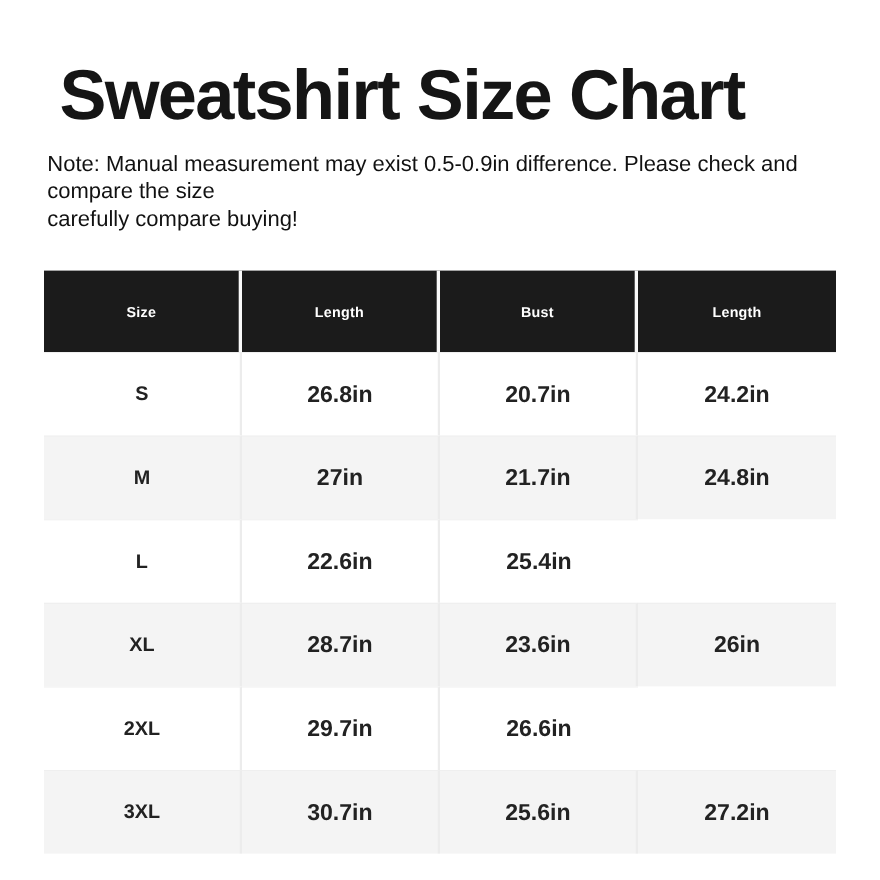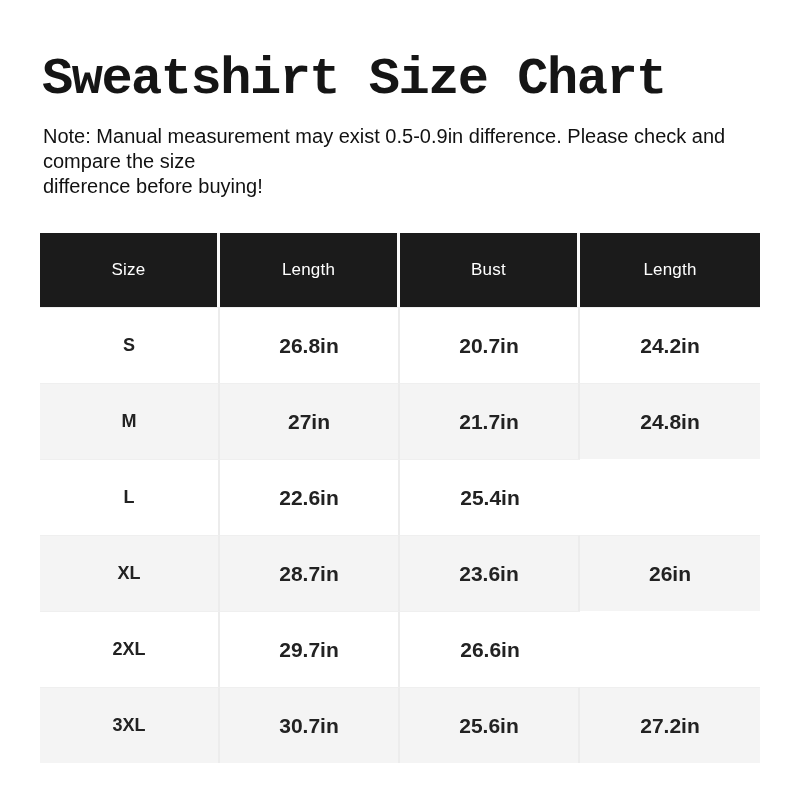--- a/index.html
+++ b/index.html
@@ -10,27 +10,27 @@
     font-family: "Liberation Sans", sans-serif;
     color: #1f1f1f;
     overflow: hidden;
   }
   .page {
     width: 800px;
     height: 800px;
     padding: 52px 40px 0 40px;
   }
   .title {
-    font-family: Liberation Mono, monospace;
+    font-family: Liberation Sans, sans-serif;
     font-weight: 700;
-    font-size: 52px;
+    font-size: 64px;
     line-height: 1.08;
     letter-spacing: -1.5px;
     color: #151515;
-    margin-left: 2px;
+    margin-left: 14px;
     margin-bottom: 16px;
     white-space: nowrap;
   }
   .note {
     font-size: 20px;
     line-height: 25px;
     color: #111111;
     margin-left: 3px;
     margin-bottom: 34px;
   }
@@ -51,22 +51,22 @@
   }
   .t-cell {
     display: flex;
     align-items: center;
     justify-content: center;
     text-align: center;
   }
   .t-row.header .t-cell {
     background: #1b1b1b;
     color: #ffffff;
-    font-size: 17px;
-    font-weight: 400;
+    font-size: 13px;
+    font-weight: 700;
     letter-spacing: 0.2px;
   }
   .t-row.header .t-cell:not(:last-child) {
     border-right: 3px solid #fafafa;
   }
   .t-row.body .t-cell {
     font-size: 21px;
     font-weight: 700;
     color: #222222;
     background: #ffffff;
@@ -86,21 +86,21 @@
 </style>
 </head>
 <body>
 
 <div class="page">
 
   <h1 class="title">Sweatshirt Size Chart</h1>
 
   <div class="note">
     <div>Note: Manual measurement may exist 0.5-0.9in difference. Please check and compare the size</div>
-    <div>difference before buying!</div>
+    <div>carefully compare buying!</div>
   </div>
 
   <div class="size-table">
 
     <div class="t-row header">
       <div class="t-cell">Size</div>
       <div class="t-cell">Length</div>
       <div class="t-cell">Bust</div>
       <div class="t-cell">Length</div>
     </div>

